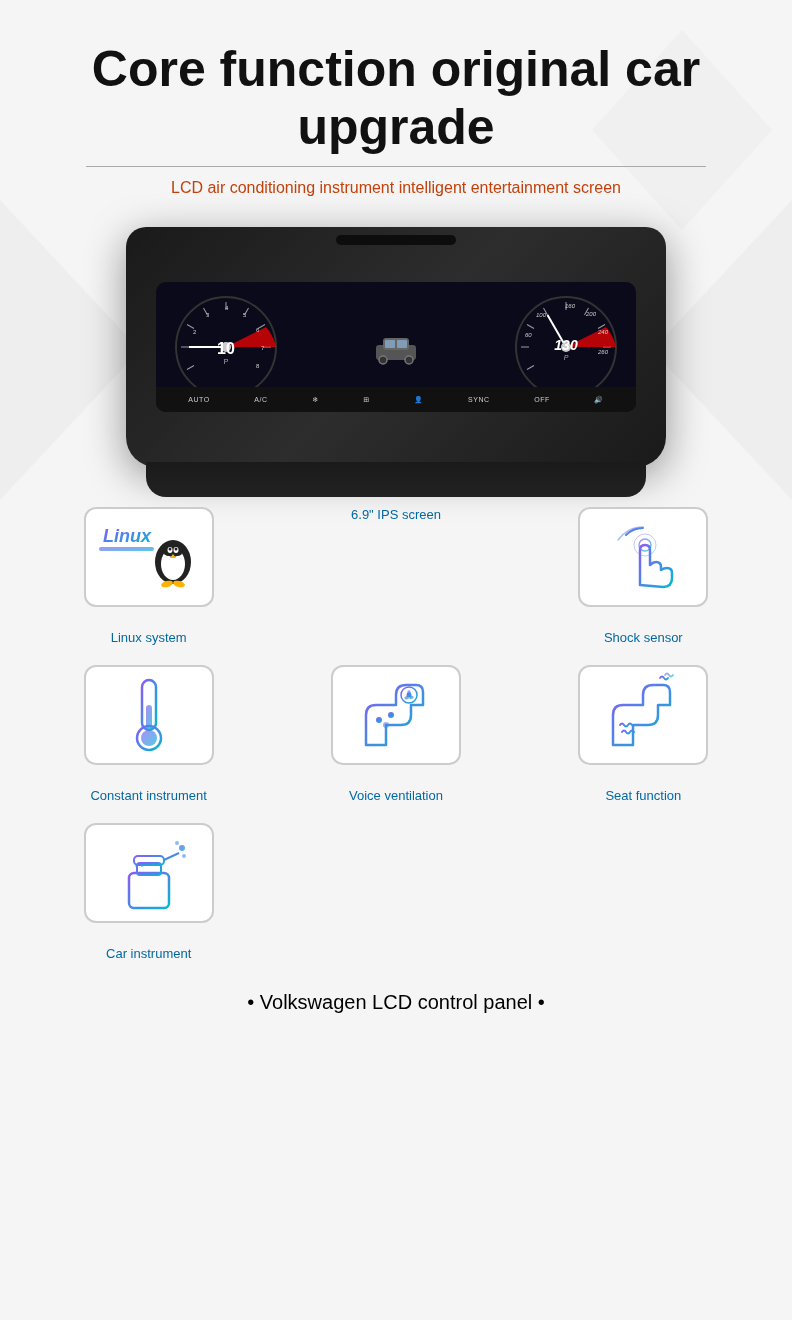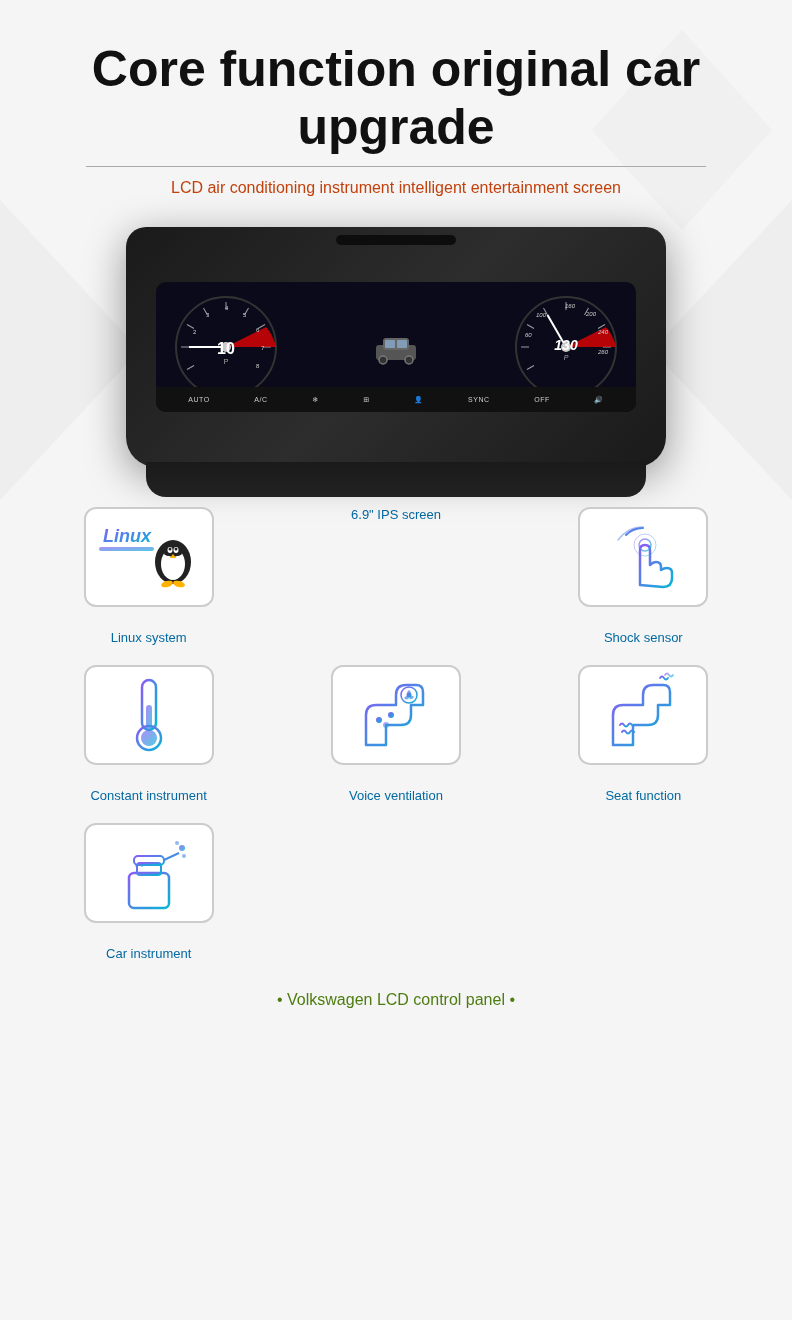--- a/index.html
+++ b/index.html
@@ -128,22 +128,22 @@
     .feature-label {
       font-size: 13px;
       color: #0369a1;
       text-align: center;
       font-weight: 500;
     }
 
     
     .footer-text {
       text-align: center;
-      font-size: 16px;
-      color: #4d7c0f;
+      font-size: 20px;
+      color: #000000;
       margin-top: 30px;
       padding-bottom: 20px;
     }
 
     
     svg {
       display: block;
     }
 
     

